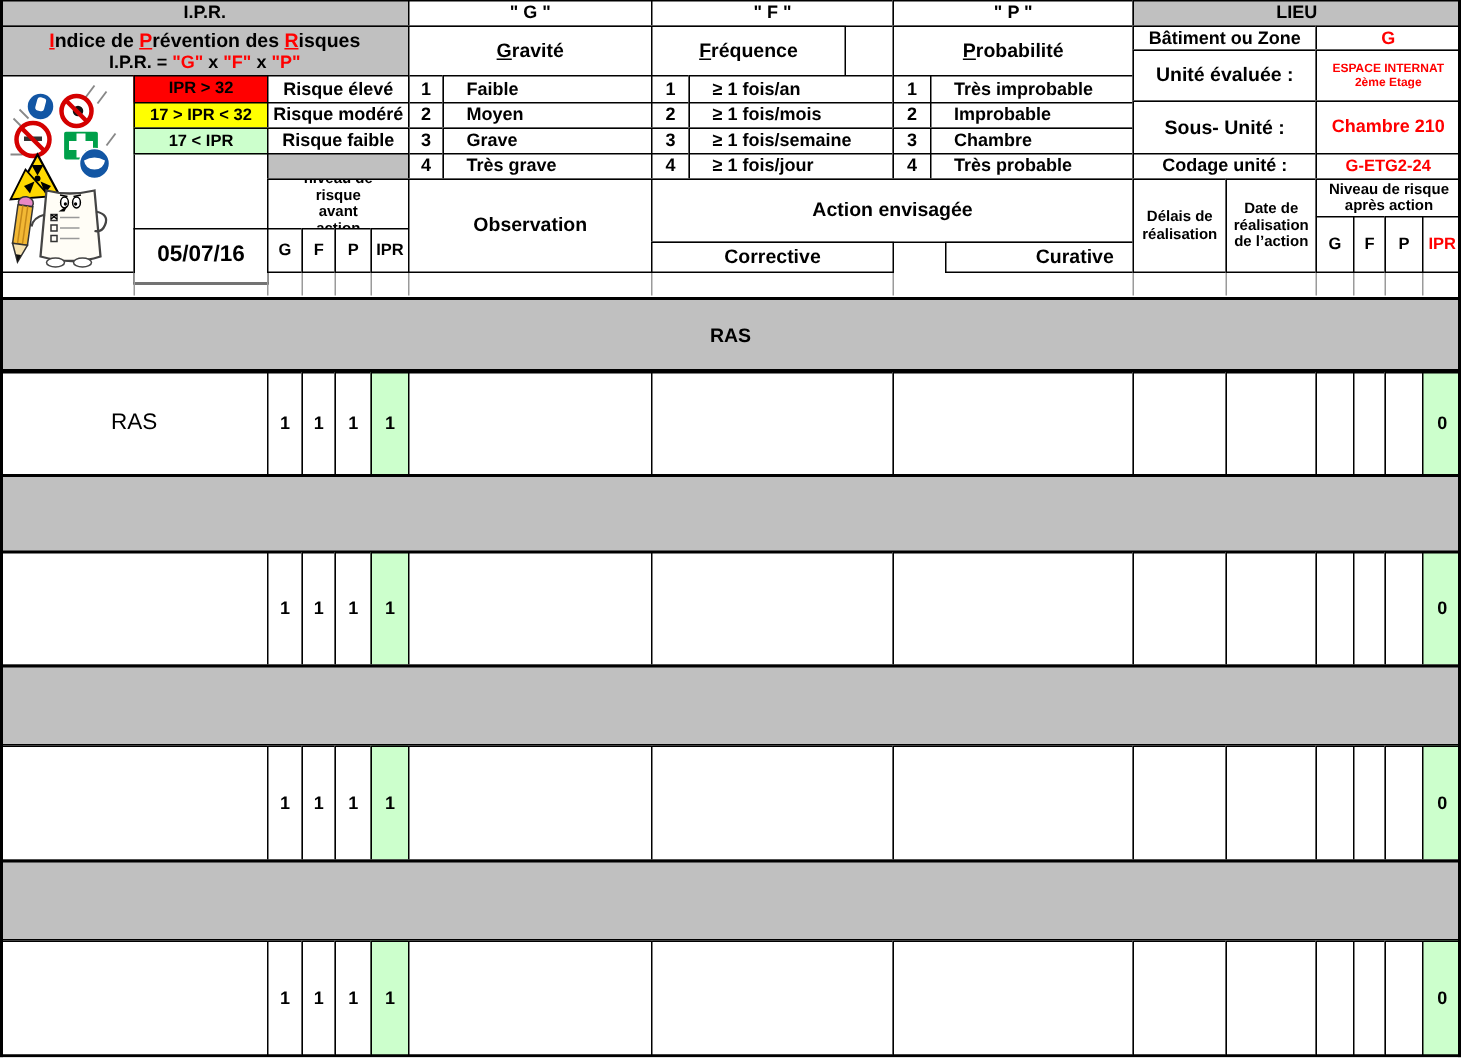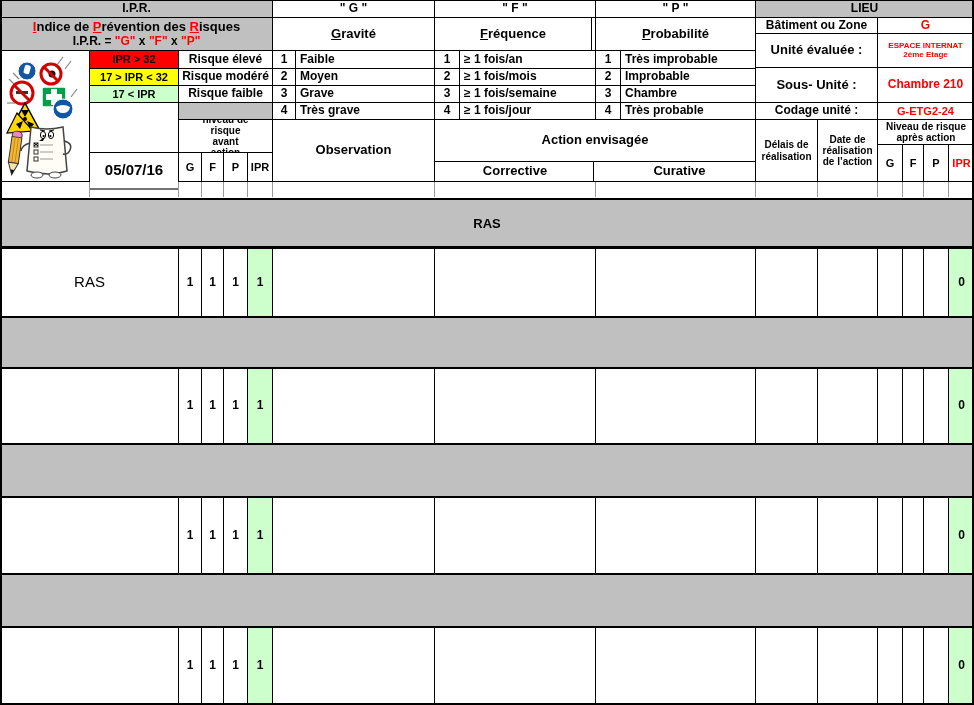--- a/index.html
+++ b/index.html
@@ -14,21 +14,21 @@
   }
   .col{flex-direction:column}
   .serif{font-family:Liberation Sans, sans-serif}
   .b{font-weight:bold}
   .gray{background:#C0C0C0}
   .green{background:#CCFFCC}
   .redbg{background:#FF0000}
   .yellowbg{background:#FFFF00}
   .red{color:#FF0000}
   .u{text-decoration:underline}
-  .left{justify-content:flex-start;padding-left:4px;text-align:left}
+  .left{justify-content:flex-start;padding-left:15px;text-align:left}
   .fs8{font-size:8px}.fs10{font-size:10px}.fs11{font-size:11px}.fs12{font-size:12px}
   .fs13{font-size:13px}.fs15{font-size:15px}.fs16{font-size:16px}
   .thinline{position:absolute;width:1px;background:#9a9a9a;top:182px;height:15px;}
   .band{position:absolute;left:0;width:974px;background:#C0C0C0;border-top:2px solid #000;border-bottom:2px solid #000;box-sizing:border-box;display:flex;align-items:center;justify-content:center;font-weight:bold;font-size:13px;}
   .edge{position:absolute;background:#000;}
 </style>
 </head>
 <body>
 
 <div id="sheet">
@@ -39,21 +39,21 @@
     <div class="serif b fs12"><span>I.P.R. = </span><span class="red">"G"</span><span> x </span><span class="red">"F"</span><span> x </span><span class="red">"P"</span></div>
   </div>
 
   <div class="c serif b fs12" style="left:272px;top:0;width:163px;height:18px">" G "</div>
   <div class="c serif b fs12" style="left:434px;top:0;width:162px;height:18px">" F "</div>
   <div class="c serif b fs12" style="left:595px;top:0;width:161px;height:18px">" P "</div>
 
   <div class="c serif b fs13" style="left:272px;top:17px;width:163px;height:34px">
       <span><span class="u">G</span><span>ravité</span></span>
     </div>
-  <div class="c serif b fs13" style="left:434px;top:17px;width:158px;height:34px">
+  <div class="c serif b fs13" style="left:434px;top:17px;width:130px;height:34px">
       <span><span class="u">F</span><span>réquence</span></span>
     </div>
   <div class="c serif b fs13" style="left:595px;top:17px;width:161px;height:34px">
       <span><span class="u">P</span><span>robabilité</span></span>
     </div>
 
   <div class="c serif b fs12" style="left:272px;top:50px;width:24px;height:19px">1</div>
   <div class="c serif b fs12 left" style="left:295px;top:50px;width:140px;height:19px">Faible</div>
   <div class="c serif b fs12" style="left:272px;top:68px;width:24px;height:18px">2</div>
   <div class="c serif b fs12 left" style="left:295px;top:68px;width:140px;height:18px">Moyen</div>
@@ -177,21 +177,21 @@
   <div class="c gray" style="left:178px;top:102px;width:95px;height:18px"></div>
   <div class="c b fs10" style="left:178px;top:119px;width:95px;height:34px;padding:0 20px">niveau de risque avant action</div>
   <div class="c b fs11" style="left:178px;top:152px;width:24px;height:30px">G</div>
   <div class="c b fs11" style="left:201px;top:152px;width:23px;height:30px">F</div>
   <div class="c b fs11" style="left:223px;top:152px;width:25px;height:30px">P</div>
   <div class="c b fs11" style="left:247px;top:152px;width:26px;height:30px">IPR</div>
 
   <div class="c serif b fs13" style="left:272px;top:119px;width:163px;height:63px">Observation</div>
   <div class="c serif b fs13" style="left:434px;top:119px;width:322px;height:43px">Action envisagée</div>
   <div class="c serif b fs13" style="left:434px;top:161px;width:162px;height:21px">Corrective</div>
-  <div class="c serif b fs13" style="left:593px;top:161px;width:173px;height:21px">Curative</div>
+  <div class="c serif b fs13" style="left:630px;top:161px;width:173px;height:21px">Curative</div>
   <div class="c b fs10" style="left:755px;top:119px;width:63px;height:63px;padding:0 2px">Délais de réalisation</div>
   <div class="c b fs10" style="left:817px;top:119px;width:61px;height:63px;padding:0 2px">Date de réalisation de l’action</div>
   <div class="c b fs10" style="left:877px;top:119px;width:98px;height:26px;padding:0 2px">Niveau de risque après action</div>
   <div class="c b fs11" style="left:877px;top:144px;width:26px;height:38px">G</div>
   <div class="c b fs11" style="left:902px;top:144px;width:22px;height:38px">F</div>
   <div class="c b fs11" style="left:923px;top:144px;width:26px;height:38px">P</div>
   <div class="c b fs11 red" style="left:948px;top:144px;width:27px;height:38px">IPR</div>
 
   <div>
     <div class="thinline" style="left:89px"></div>

